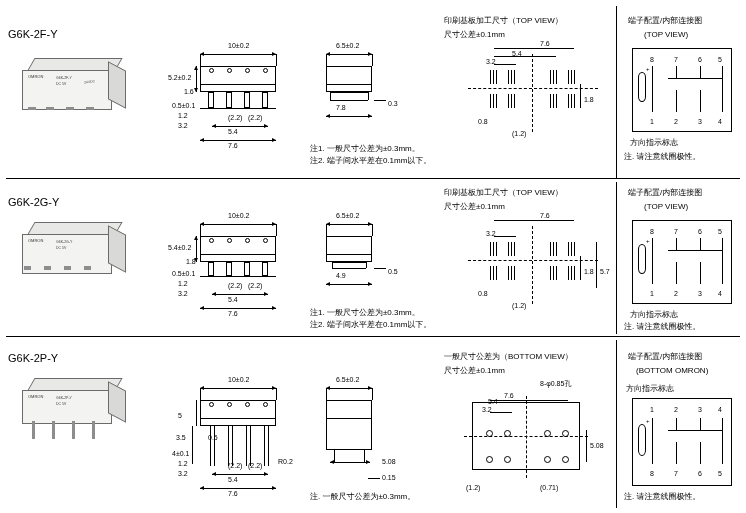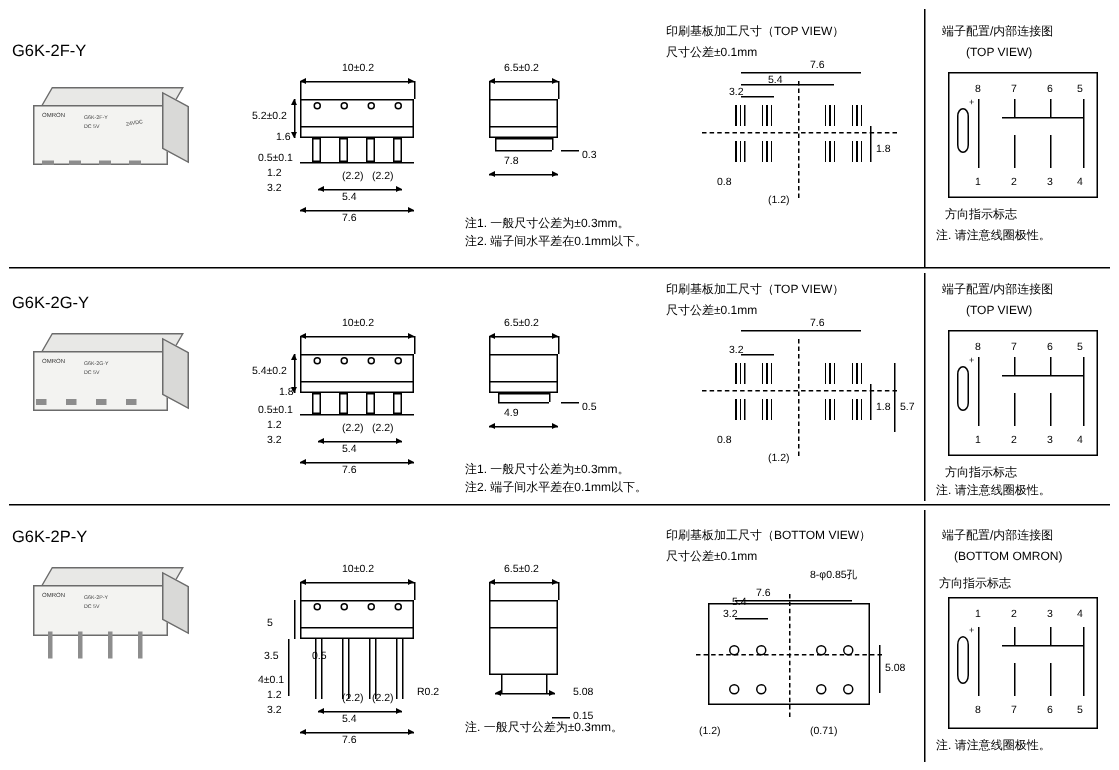--- a/index.html
+++ b/index.html
@@ -417,23 +417,23 @@
     <div class="ln lnv" style="left:334px;top:450px;height:12px;"></div>
     <div class="ln lnv" style="left:364px;top:450px;height:12px;"></div>
     <div class="ln lnh" style="left:330px;top:462px;width:40px;"></div>
     <div class="arl" style="left:330px;top:460px;"></div>
     <div class="arr" style="left:366px;top:460px;"></div>
     <div class="t7 t" style="left:382px;top:458px;">5.08</div>
     <div class="t7 t" style="left:382px;top:474px;">0.15</div>
     <div class="ln lnh" style="left:368px;top:478px;width:12px;"></div>
   </div>
 
-  <div class="t8 t" style="left:310px;top:480px;">注. 一般尺寸公差为±0.3mm。</div>
-
-  <div class="t8 t" style="left:444px;top:352px;">印刷基板加工尺寸（BOTTOM VIEW）</div>
+  <div class="t8 t" style="left:310px;top:492px;">注. 一般尺寸公差为±0.3mm。</div>
+
+  <div class="t8 t" style="left:444px;top:352px;">一般尺寸公差为（BOTTOM VIEW）</div>
   <div class="t8 t" style="left:444px;top:366px;">尺寸公差±0.1mm</div>
   <div class="t7 t" style="left:540px;top:380px;">8-φ0.85孔</div>
   <div>
     <div class="rect" style="left:472px;top:402px;width:108px;height:68px;"></div>
     <div class="dash" style="left:464px;top:436px;width:124px;"></div>
     <div class="dashv" style="left:526px;top:396px;height:82px;"></div>
 
     <div class="circ" style="left:486px;top:430px;width:7px;height:7px;"></div>
     <div class="circ" style="left:504px;top:430px;width:7px;height:7px;"></div>
     <div class="circ" style="left:544px;top:430px;width:7px;height:7px;"></div>

